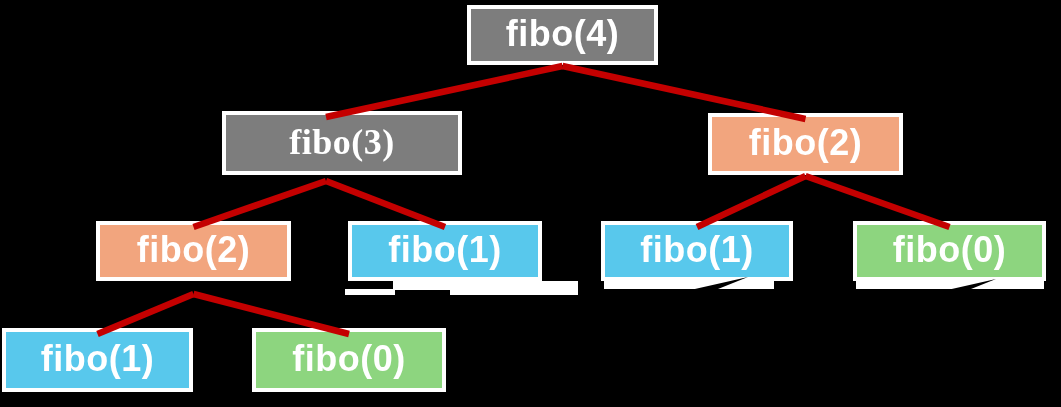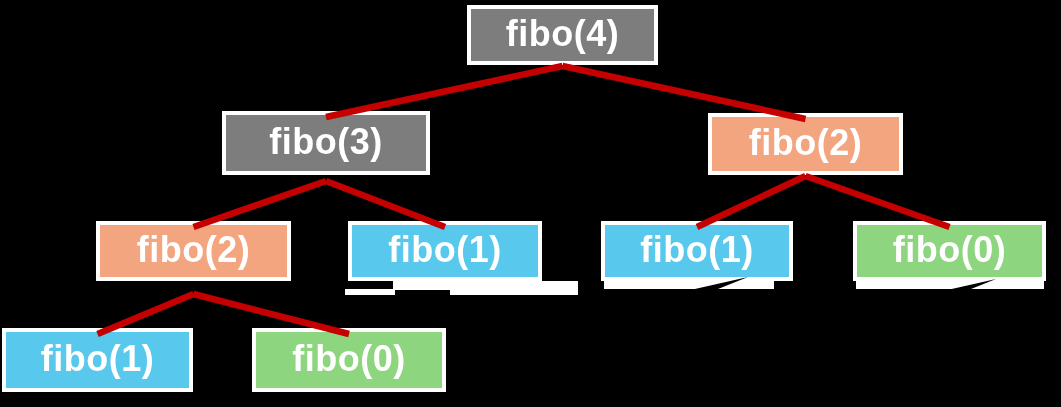--- a/index.html
+++ b/index.html
@@ -41,21 +41,21 @@
     <div class="art art-black" style="left:345px; top:281px; width:48px; height:8px;"></div>
     <div class="art art-black" style="left:395px; top:290px; width:55px; height:5px;"></div>
     <div class="art art-white" style="left:604px; top:281px; width:170px; height:8px;"></div>
     <div class="art art-white" style="left:856px; top:281px; width:188px; height:8px;"></div>
   </div>
 
   <div id="node-layer">
       <div class="node" style="left: 467px; top: 5px; width: 191px; height: 60px; background: rgb(125, 125, 125); border-color: rgb(255, 255, 255); color: rgb(255, 255, 255);">
         <span>fibo(4)</span>
       </div>
-      <div class="node" style="left: 222px; top: 111px; width: 208px; height: 64px; background: rgb(125, 125, 125); border-color: rgb(255, 255, 255); color: rgb(255, 255, 255);">
+      <div class="node" style="left: 222px; top: 111px; width: 240px; height: 64px; background: rgb(125, 125, 125); border-color: rgb(255, 255, 255); color: rgb(255, 255, 255); font-family: Liberation Serif, serif;">
         <span>fibo(3)</span>
       </div>
       <div class="node" style="left: 708px; top: 113px; width: 195px; height: 62px; background: rgb(242, 165, 126); border-color: rgb(255, 255, 255); color: rgb(255, 255, 255);">
         <span>fibo(2)</span>
       </div>
       <div class="node" style="left: 96px; top: 221px; width: 195px; height: 60px; background: rgb(242, 165, 126); border-color: rgb(255, 255, 255); color: rgb(255, 255, 255);">
         <span>fibo(2)</span>
       </div>
       <div class="node" style="left: 348px; top: 221px; width: 194px; height: 60px; background: rgb(88, 200, 236); border-color: rgb(255, 255, 255); color: rgb(255, 255, 255);">
         <span>fibo(1)</span>

